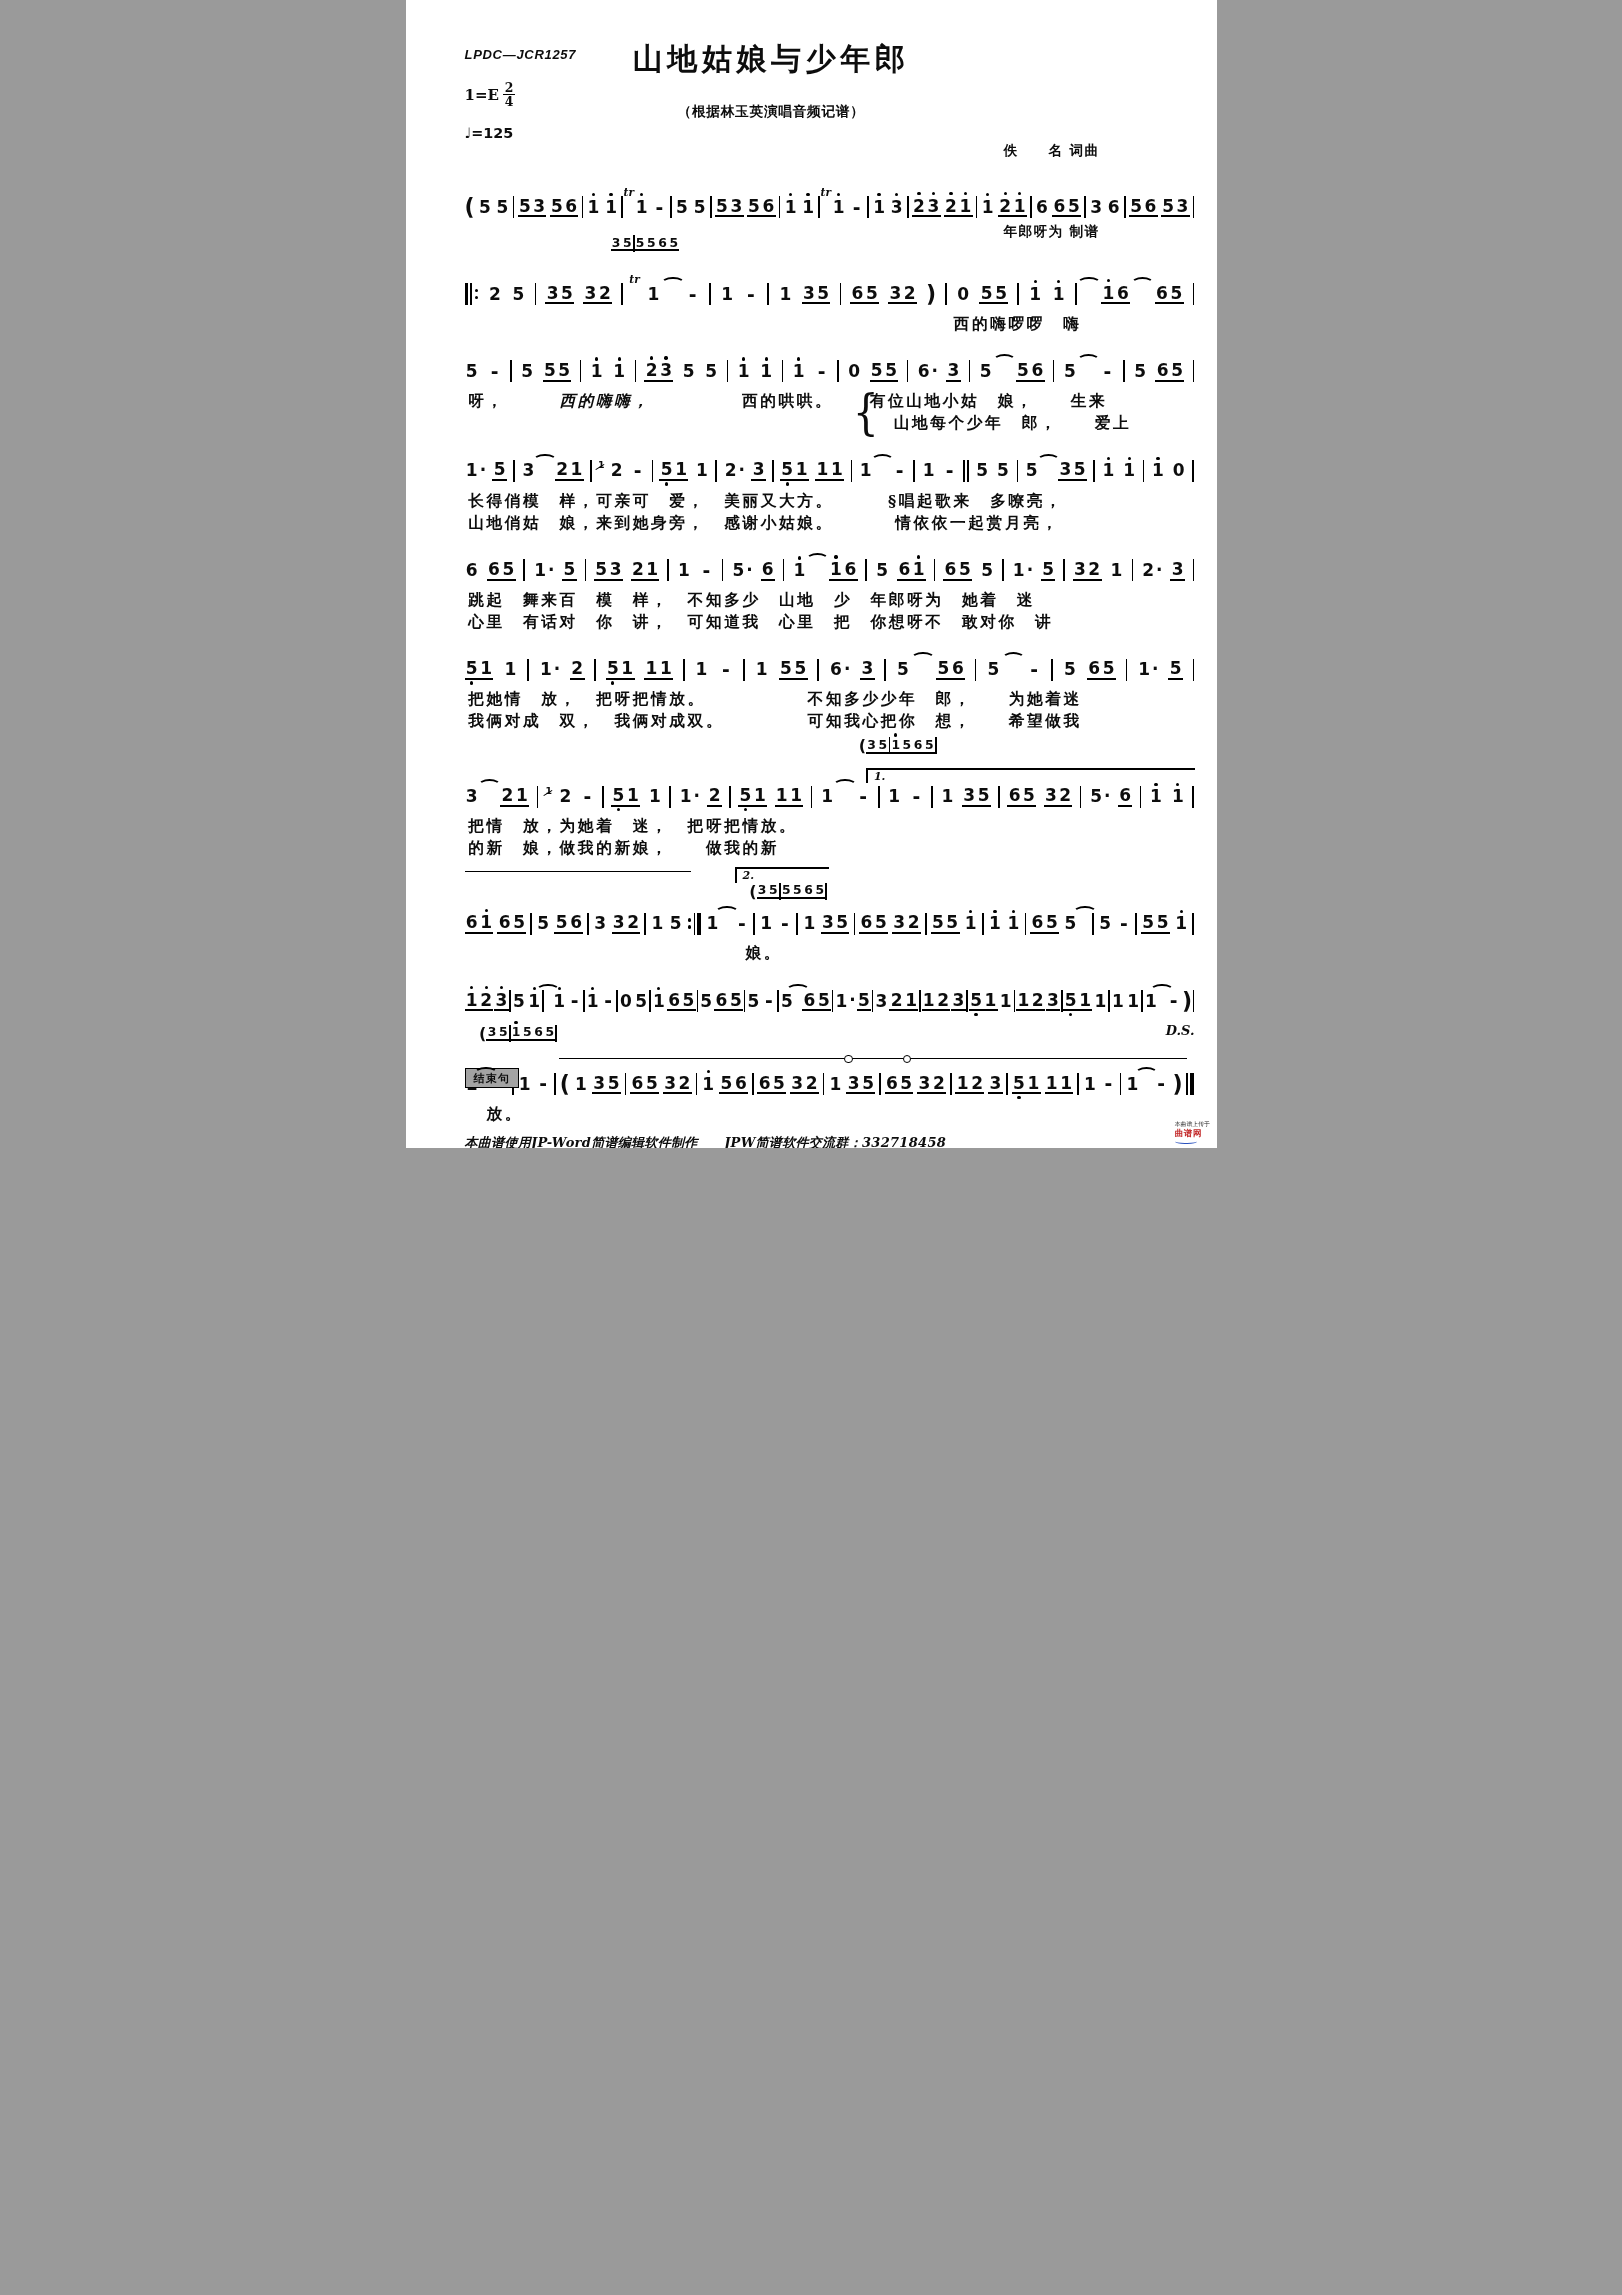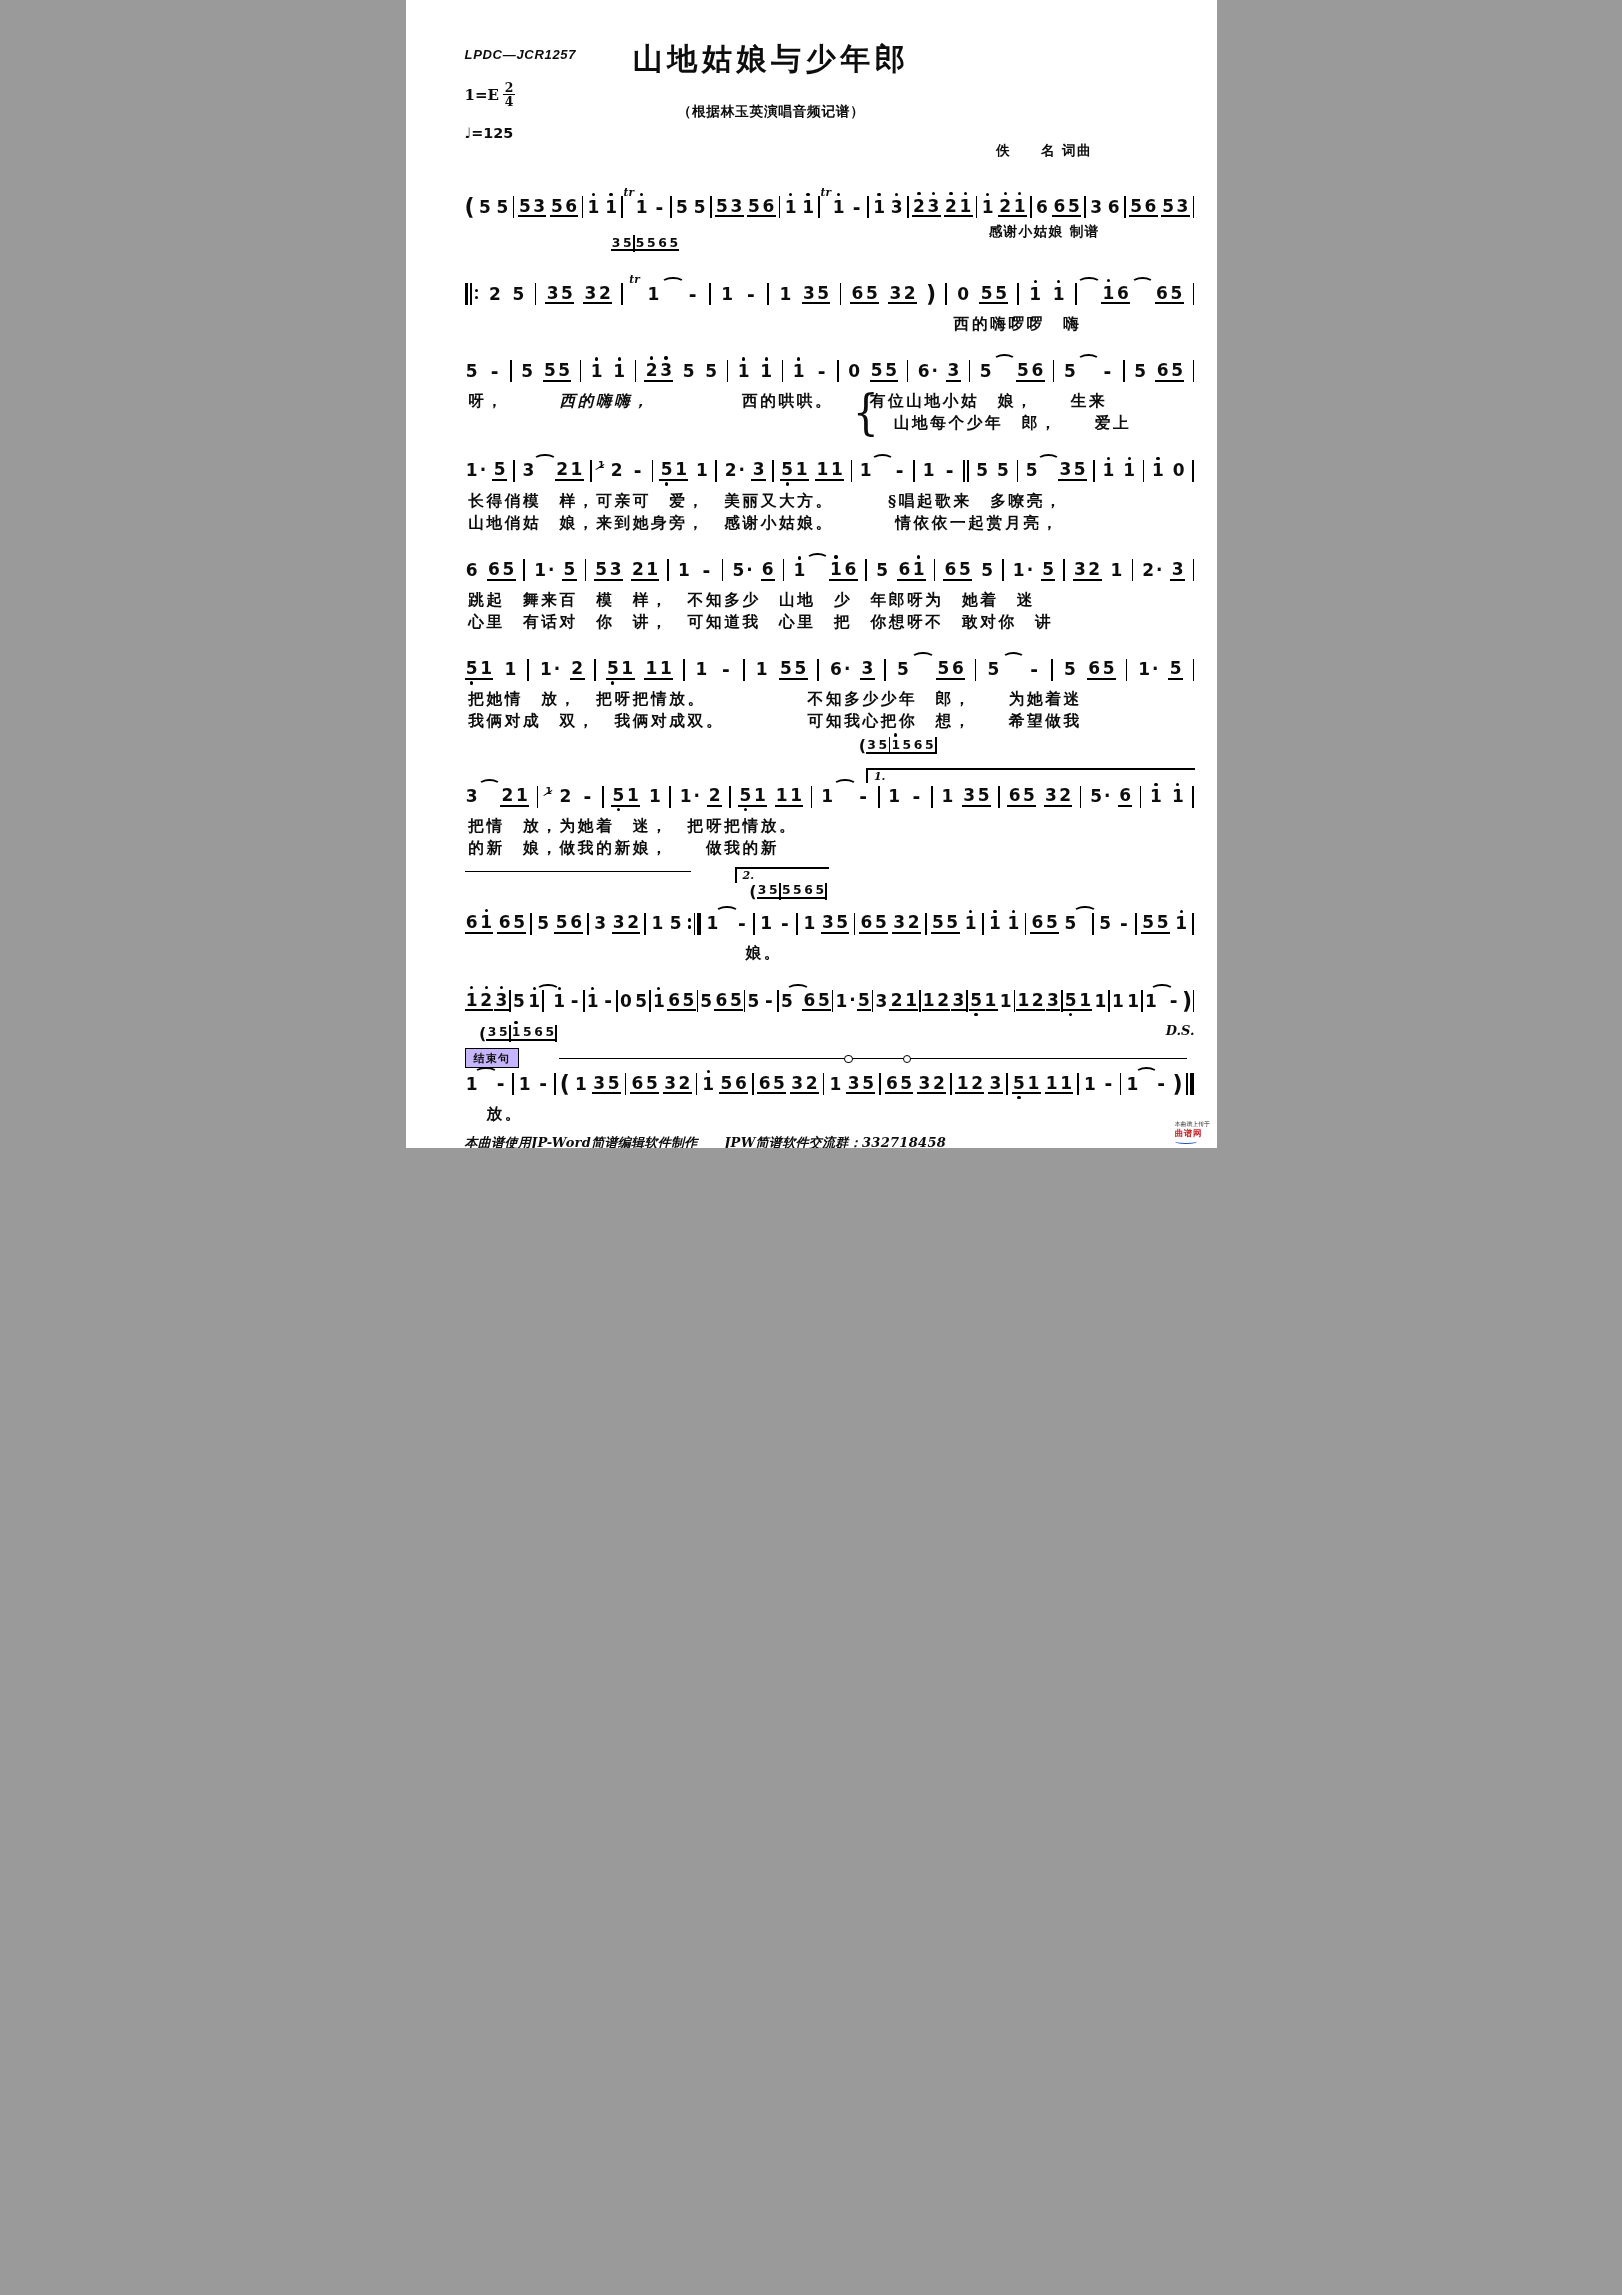--- a/index.html
+++ b/index.html
@@ -59,21 +59,21 @@
   .cue{display:inline-flex;align-items:center;font-size:12.4px;height:25px;margin:1.3px 0;}
   .cue .bar{height:17px;}
   .lyr{position:relative;height:22px;font:bold 15.7px "DejaVu Serif",serif;letter-spacing:2.6px;white-space:nowrap;}
   .lyr span{position:absolute;top:1.3px;}
   .brace{position:absolute;font:normal 41px "DejaVu Serif",serif;transform:scaleY(1.2);transform-origin:top;line-height:46px;}
   .volta{position:absolute;top:0;height:15.7px;border-top:2px solid #000;border-left:2px solid #000;
          font:italic bold 11px "DejaVu Serif",serif;padding:0 0 0 5.9px;z-index:2;box-sizing:border-box;}
   .overline{position:absolute;border-top:1.6px solid #000;}
   .circ{position:absolute;width:6.5px;height:6.5px;border:1.6px solid #000;border-radius:50%;background:#fff;}
   .endbox{position:absolute;border:1.6px solid #000;font:bold 11px "DejaVu Serif",serif;
-          padding:1.3px 7.9px;background:#c4b5fd;letter-spacing:1.3px;}
+          padding:1.3px 7.9px;background:#a3a3a3;letter-spacing:1.3px;margin-top:20px;}
   .ds{position:absolute;font:italic bold 13px "DejaVu Serif",serif;}
   
   footer{margin-top:auto;flex:0 0 auto;padding-bottom:5.2px;}
   .fline{font:italic bold 13px "DejaVu Serif",serif;line-height:1.75;letter-spacing:0.3px;}
   .wm{position:absolute;right:6.5px;bottom:3.9px;text-align:left;line-height:1.25;}
   .wm-t{font-size:5.9px;color:#222;}
   .wm-logo{font-weight:bold;font-size:8.5px;color:#c22525;letter-spacing:0.7px;}
   .wm-swoosh{width:22px;height:4.6px;border-bottom:1.6px solid #2a52be;border-radius:50%;}
 </style>
 </head>
@@ -88,21 +88,21 @@
     <div class="keytime">
       <span>1=E</span>
       <span class="frac">
         <span class="num">2</span>
         <span>4</span>
       </span>
     </div>
     <div class="tempo">♩=125</div>
     <div class="credits">
       <div>佚　　名 词曲</div>
-      <div>感谢小姑娘 制谱</div>
+      <div>年郎呀为 制谱</div>
     </div>
   </header>
 
   <main class="score" id="score">
       <section class="system"><div class="sysrow">
           <span class="paren">(</span>
           <span class="nt">
             <span class="ab"></span>
             <span class="chrow">
               <span class="ch">5</span>

